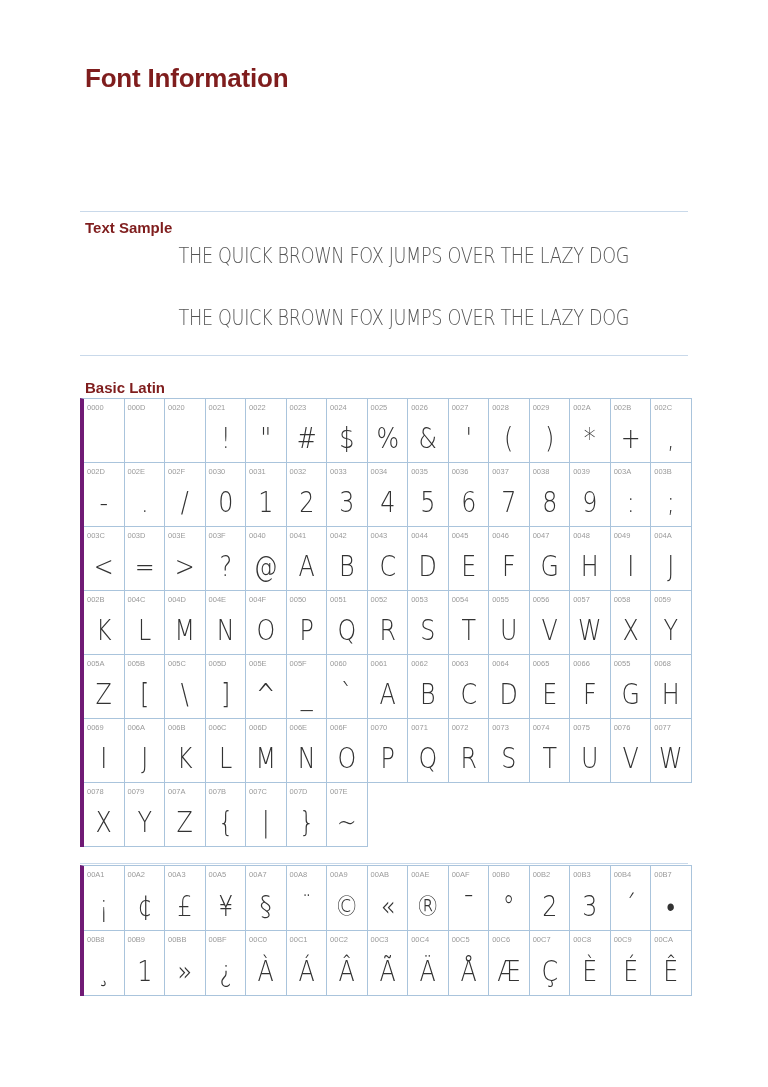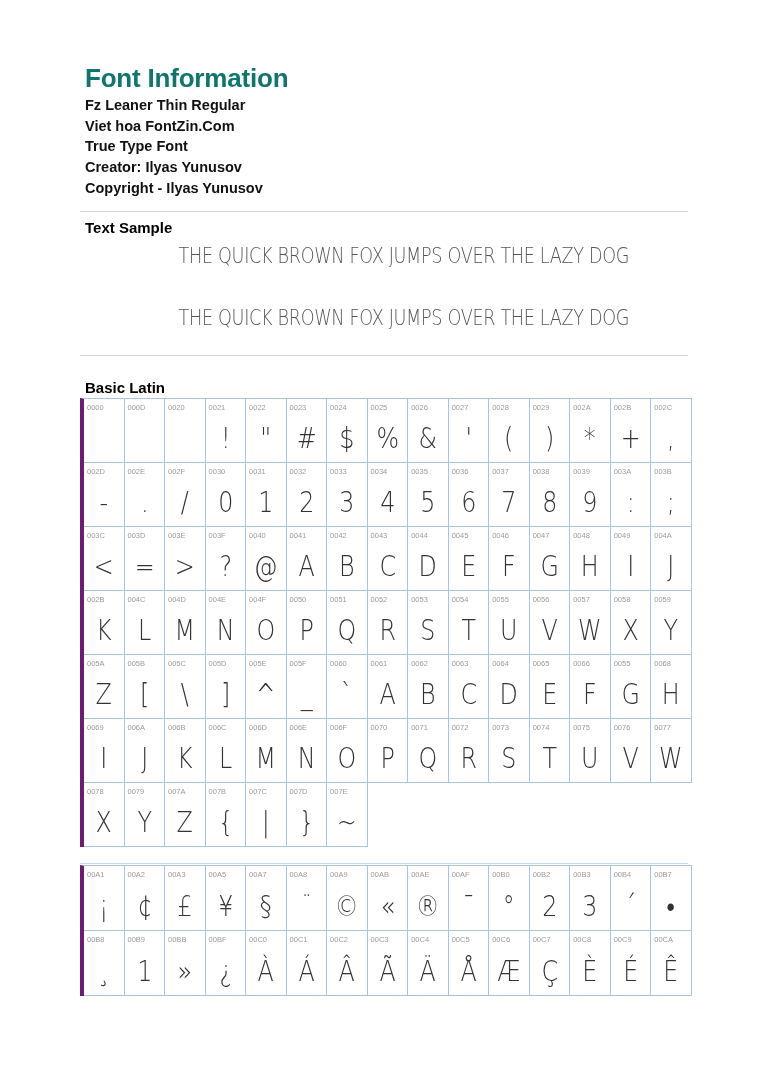--- a/index.html
+++ b/index.html
@@ -1,51 +1,44 @@
 <!DOCTYPE html>
 <html><head>
   <meta charset="utf-8">
   <style>
     html, body { margin: 0; padding: 0; background: #ffffff; }
     body { width: 768px; height: 1087px; position: relative; overflow: hidden;
       font-family: "Liberation Sans", sans-serif; }
     .page { position: absolute; left: 0; top: 0; width: 768px; height: 1087px; }
     .title { position: absolute; left: 85px; top: 63px; font-size: 26px; font-weight: bold;
-      color: #0f766e; letter-spacing: -0.2px; text-align: center; }
+      color: #7f1d1d; letter-spacing: -0.2px; text-align: center; }
     .info { position: absolute; left: 85px; top: 95px; font-size: 14.5px; font-weight: bold;
       color: #111; line-height: 20.7px; }
     .rule { position: absolute; left: 80px; width: 608px; height: 1px; background: #c9d9ea; }
-    .heading { position: absolute; left: 85px; font-size: 15px; font-weight: bold; color: #000000; }
+    .heading { position: absolute; left: 85px; font-size: 15px; font-weight: bold; color: #7f1d1d; }
     .sample { position: absolute; left: 0; width: 808px; text-align: center;
       font-size: 21px; font-weight: normal; color: #555; letter-spacing: -0.4px;
       font-family: "DejaVu Sans", sans-serif; font-weight: 200; transform: scaleX(0.84);
       transform-origin: 403px 0; }
     .grid { position: absolute; left: 80px; display: grid;
       grid-template-columns: repeat(15, 40.53px); border-left: 4px solid #701a75; border-top: 1px solid #aac4dc; }
     .cell { box-sizing: border-box; height: 64px; border-right: 1px solid #aac4dc; border-bottom: 1px solid #aac4dc;
       position: relative; background: #fff; }
     .code { position: absolute; left: 3px; top: 4px; font-size: 7.5px; color: #9a9a9a;
       font-family: "Liberation Sans", sans-serif; }
     .glyph { position: absolute; left: 0; right: 0; top: 16px; bottom: 0; display: flex;
       align-items: center; justify-content: center; font-family: "DejaVu Sans", sans-serif;
       font-size: 28px; font-weight: 200; color: #333; transform: scaleX(0.85); }
     .grid2 .cell { height: 65px; }
   </style>
 </head>
 <body>
 
 <div class="page">
   <div class="title">Font Information</div>
-  <div class="info">
-    <div>Fz Leaner Thin Regular</div>
-    <div>Viet hoa FontZin.Com</div>
-    <div>True Type Font</div>
-    <div>Creator: Ilyas Yunusov</div>
-    <div>Copyright - Ilyas Yunusov</div>
-  </div>
 
   <div class="rule" style="top:211px;"></div>
   <div class="heading" style="top:219px;">Text Sample</div>
   <div class="sample" style="top:244px;">THE QUICK BROWN FOX JUMPS OVER THE LAZY DOG</div>
   <div class="sample" style="top:306px;">THE QUICK BROWN FOX JUMPS OVER THE LAZY DOG</div>
 
   <div class="rule" style="top:355px;"></div>
   <div class="heading" style="top:379px;">Basic Latin</div>
   <div class="grid" id="grid-basic" style="top:398px;">
       <div class="cell">

